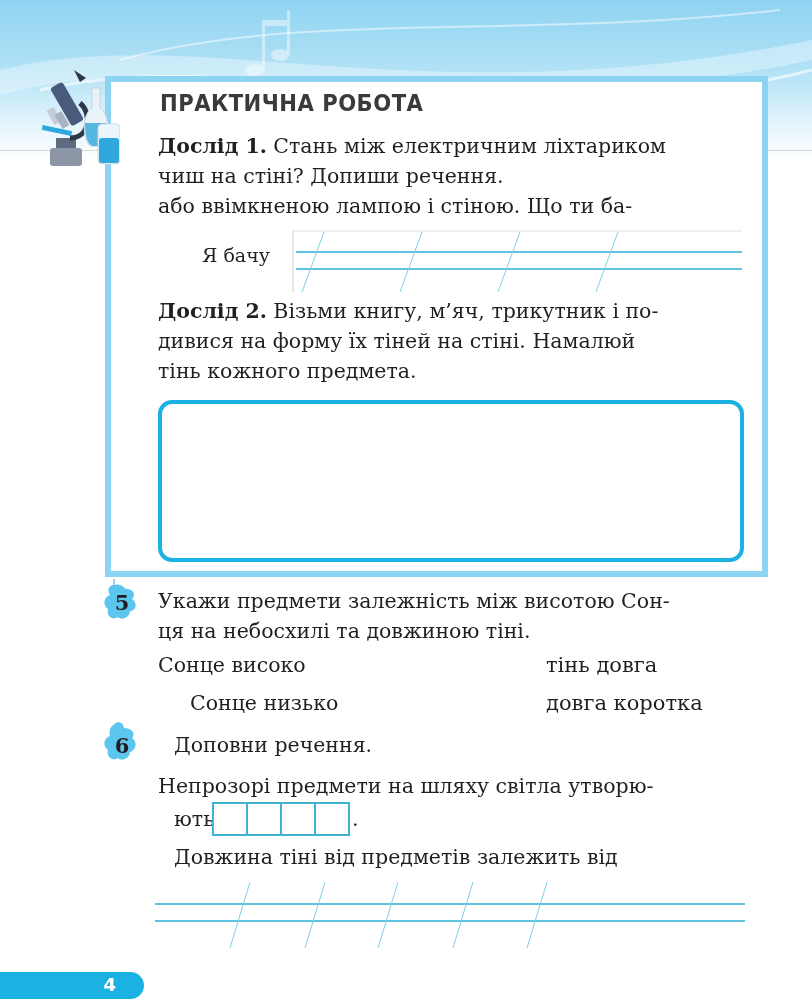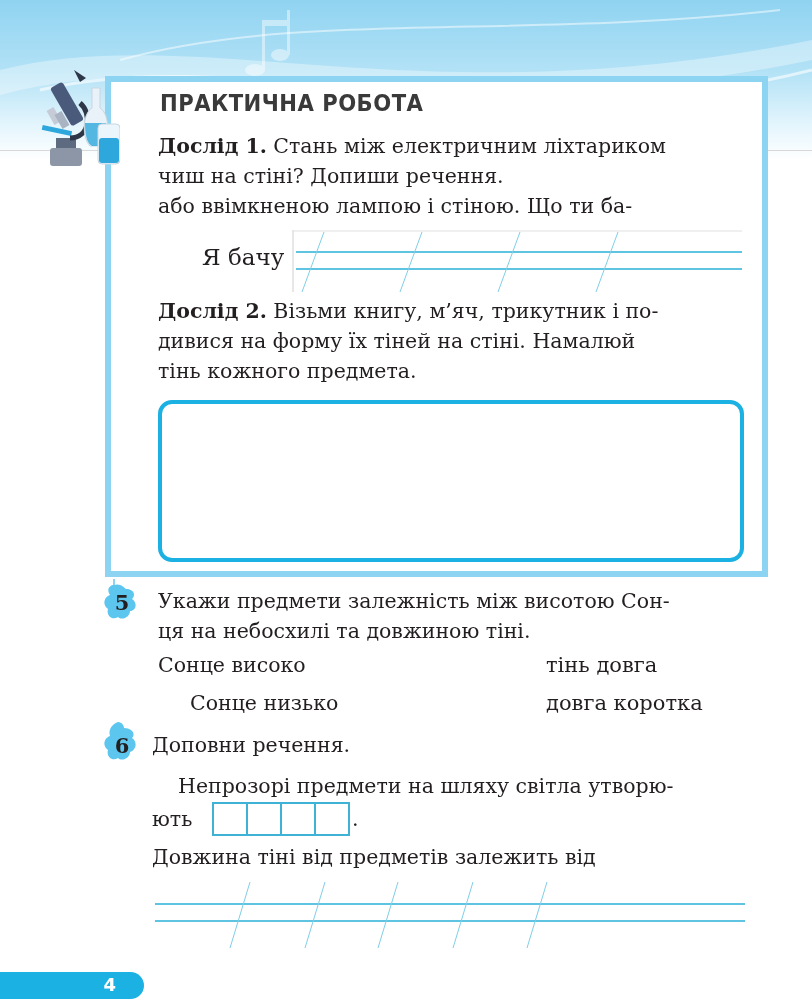--- a/index.html
+++ b/index.html
@@ -30,37 +30,37 @@
     font-weight: bold; font-size: 23px; color: #3b3a3a; letter-spacing: 0.5px;
     transform: scaleX(0.92); transform-origin: left;
   }
   .para {
     position: absolute; left: 158px; width: 584px;
     font-size: 20.5px; line-height: 30px; text-align: justify;
     text-align-last: left;
   }
   .para b { font-weight: bold; }
   .ya-bachu {
-    position: absolute; left: 202px; top: 244px; font-size: 23px;
+    position: absolute; left: 202px; top: 244px; font-size: 19px;
   }
   .ruled {
     position: absolute; overflow: hidden;
   }
   .draw-box {
     position: absolute; left: 158px; top: 400px; width: 578px; height: 154px;
     border: 4px solid #1cb1e3; border-radius: 14px; background: #fff;
   }
   .badge { position: absolute; width: 36px; height: 44px; }
   .badge-num {
     position: absolute; width: 36px; text-align: center;
     font-weight: bold; font-size: 21px; color: #231f20;
   }
   .col-left { position: absolute; left: 158px; font-size: 20.5px; text-align: right; }
   .col-right { position: absolute; left: 546px; font-size: 21px; }
-  .line { position: absolute; left: 152px; font-size: 20.5px; white-space: nowrap; }
+  .line { position: absolute; left: 174px; font-size: 20.5px; white-space: nowrap; }
   .cells { position: absolute; left: 212px; top: 802px; display: flex; }
   .cell { width: 32px; height: 30px; border: 2px solid #3fb3d6; margin-right: -2px; background:#fff; }
   .page-tab {
     position: absolute; left: 0; top: 972px; width: 144px; height: 27px;
     background: #1cb1e3; border-radius: 0 14px 14px 0;
   }
   .page-num {
     position: absolute; right: 28px; top: 2px;
     font-family: "DejaVu Sans", "Liberation Sans", sans-serif;
     font-weight: bold; font-size: 18px; color: #fff;
@@ -143,21 +143,21 @@
 <div class="col-left" style="top:653px;">Сонце високо</div>
 <div class="col-left" style="top:691px;margin-left:32px;">Сонце низько</div>
 <div class="col-right" style="top:653px;">тінь довга</div>
 <div class="col-right" style="top:691px;">довга коротка</div>
 
 <svg class="badge" style="left:104px; top:720px;" viewBox="0 0 36 44">
   <path d="M14,2 C18,2 20,6 20,8 C28,8 32,14 28,18 C34,22 32,30 26,32 C26,38 18,42 14,38 C8,42 2,36 4,30 C-2,26 0,18 6,16 C4,10 8,4 14,2 Z" fill="#5cc6ef"></path>
 </svg>
 <div class="badge-num" style="left:104px; top:733px;">6</div>
 <div class="line" style="top:733px;">Доповни речення.</div>
-<div class="para" style="top:771px;margin-left:20px;">
+<div class="para" style="top:771px;">
   <div>Непрозорі предмети на шляху світла утворю-</div>
 </div>
 <div class="line" style="top:807px;">ють</div>
 <div class="cells">
   <div class="cell"></div>
   <div class="cell"></div>
   <div class="cell"></div>
   <div class="cell"></div>
 </div>
 <div class="line" style="left:352px; top:807px;">.</div>

